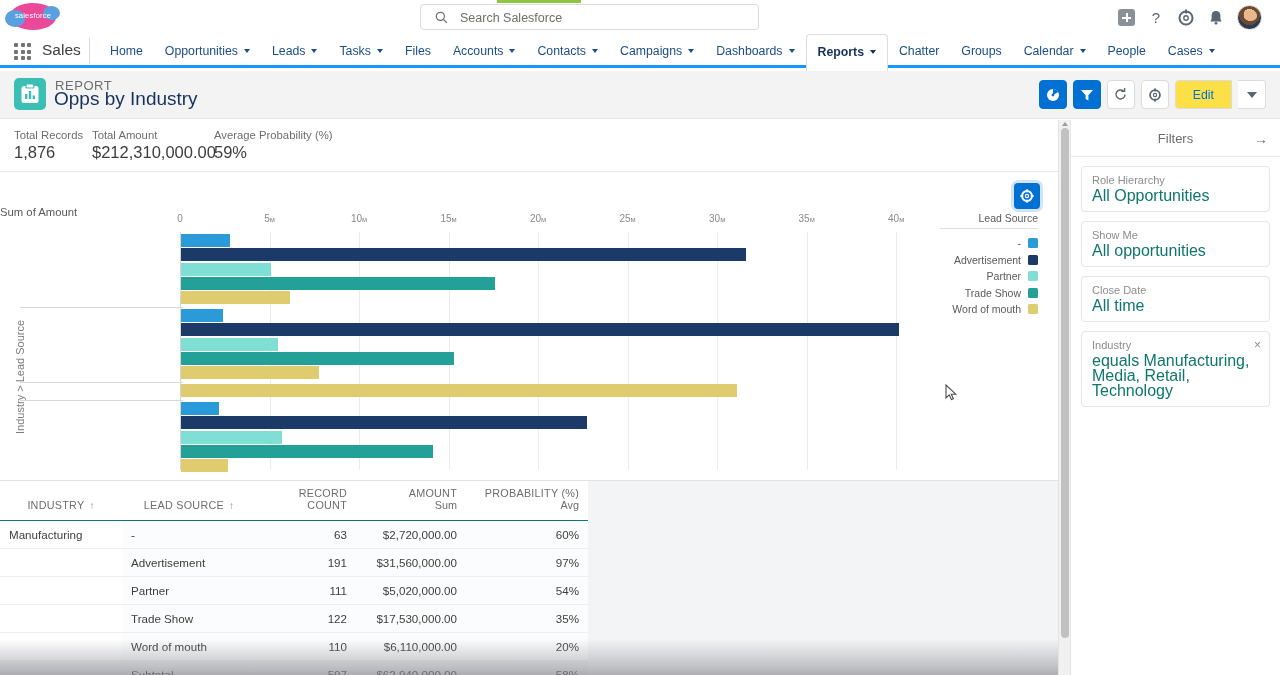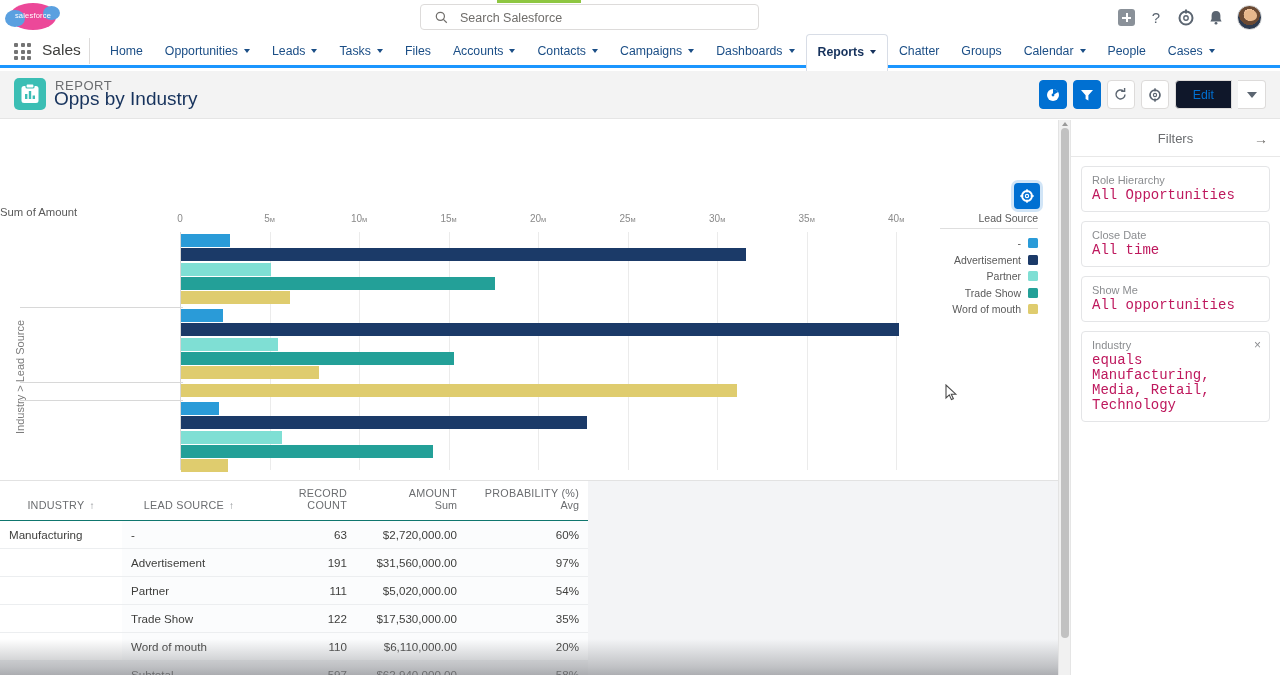--- a/index.html
+++ b/index.html
@@ -134,21 +134,21 @@
     position: absolute; right: 14px; top: 9px; display: flex; align-items: center; gap: 6px;
   }
   .btn-sq {
     width: 28px; height: 29px; border: 1px solid #dddbda; border-radius: 4px;
     background: #fff; display: flex; align-items: center; justify-content: center;
     cursor: pointer;
   }
   .btn-sq.primary { background: #0070d2; border-color: #0070d2; }
   .btn-edit {
     height: 29px; padding: 0 17px; border: 1px solid #dddbda; border-radius: 4px 0 0 4px;
-    background: #0f172a; color: #0070d2; font-size: 12.3px;
+    background: #fde047; color: #0070d2; font-size: 12.3px;
     display: flex; align-items: center; cursor: pointer;
   }
   .btn-caret {
     width: 28px; height: 29px; border: 1px solid #dddbda; border-left: none;
     border-radius: 0 4px 4px 0; background: #fff;
     display: flex; align-items: center; justify-content: center; cursor: pointer;
   }
   .caret-dk {
     width: 0; height: 0; border-left: 5px solid transparent;
     border-right: 5px solid transparent; border-top: 6px solid #5b6571;
@@ -265,21 +265,21 @@
   }
   .filters-title { font-size: 13px; color: #6b6d70; }
   .filters-collapse {
     position: absolute; right: 12px; top: 11px; font-size: 14px; color: #706e6b; cursor: pointer;
   }
   .filter-card {
     margin: 9px 10px 8px; border: 1px solid #e4e5e7; border-radius: 4px;
     padding: 7px 10px 8px; position: relative; cursor: pointer; background: #fff;
   }
   .filter-name { font-size: 11px; color: #8b8d90; margin-bottom: 2px; }
-  .filter-value { font-size: 14px; color: #be185d; line-height: 15px; font-family: Liberation Mono, monospace; }
+  .filter-value { font-size: 16px; color: #0f766e; line-height: 15px; }
   .filter-remove {
     position: absolute; right: 8px; top: 6px; font-size: 12px; color: #8b8d90; cursor: pointer;
   }
 </style>
 </head>
 <body>
 
 <div id="app">
 
   <div class="global-header">
@@ -424,20 +424,34 @@
           <rect x="8" y="13.6" width="2" height="4" fill="#5b6571"></rect>
         </svg>
       </div>
       <div class="btn-edit">Edit</div>
       <div class="btn-caret">
         <div class="caret-dk"></div>
       </div>
     </div>
   </div>
 
+  <div class="summary" id="summary-strip">
+      <div class="sum-item" style="left: 14px;">
+        <div class="sum-label">Total Records</div>
+        <div class="sum-value">1,876</div>
+      </div>
+      <div class="sum-item" style="left: 92px;">
+        <div class="sum-label">Total Amount</div>
+        <div class="sum-value">$212,310,000.00</div>
+      </div>
+      <div class="sum-item" style="left: 214px;">
+        <div class="sum-label">Average Probability (%)</div>
+        <div class="sum-value">59%</div>
+      </div>
+    </div>
 
   <div class="chart-region">
     <div class="chart-gear">
       <svg width="14" height="14" viewBox="0 0 18 18">
         <circle cx="9" cy="9" r="6.4" fill="none" stroke="#fff" stroke-width="2.4"></circle>
         <circle cx="9" cy="9" r="2.1" fill="#0070d2" stroke="#fff" stroke-width="1.5"></circle>
         <rect x="8" y="0.3" width="2" height="4" fill="#fff"></rect>
         <rect x="8" y="13.7" width="2" height="4" fill="#fff"></rect>
         <rect x="0.3" y="8" width="4" height="2" fill="#fff"></rect>
         <rect x="13.7" y="8" width="4" height="2" fill="#fff"></rect>
@@ -582,26 +596,26 @@
     <div class="filters-head">
       <div class="filters-title">Filters</div>
       <div class="filters-collapse">→</div>
     </div>
     <div id="filter-cards">
         <div class="filter-card">
           <div class="filter-name">Role Hierarchy</div>
           <div class="filter-value">All Opportunities</div>
         </div>
         <div class="filter-card">
+          <div class="filter-name">Show Me</div>
+          <div class="filter-value">All opportunities</div>
+        </div>
+        <div class="filter-card">
           <div class="filter-name">Close Date</div>
           <div class="filter-value">All time</div>
-        </div>
-        <div class="filter-card">
-          <div class="filter-name">Show Me</div>
-          <div class="filter-value">All opportunities</div>
         </div>
         <div class="filter-card">
           <div class="filter-name">Industry</div>
           <div class="filter-value">equals Manufacturing, Media, Retail, Technology</div>
           <div class="filter-remove">×</div>
         </div>
       </div>
   </div>
 
 </div>

